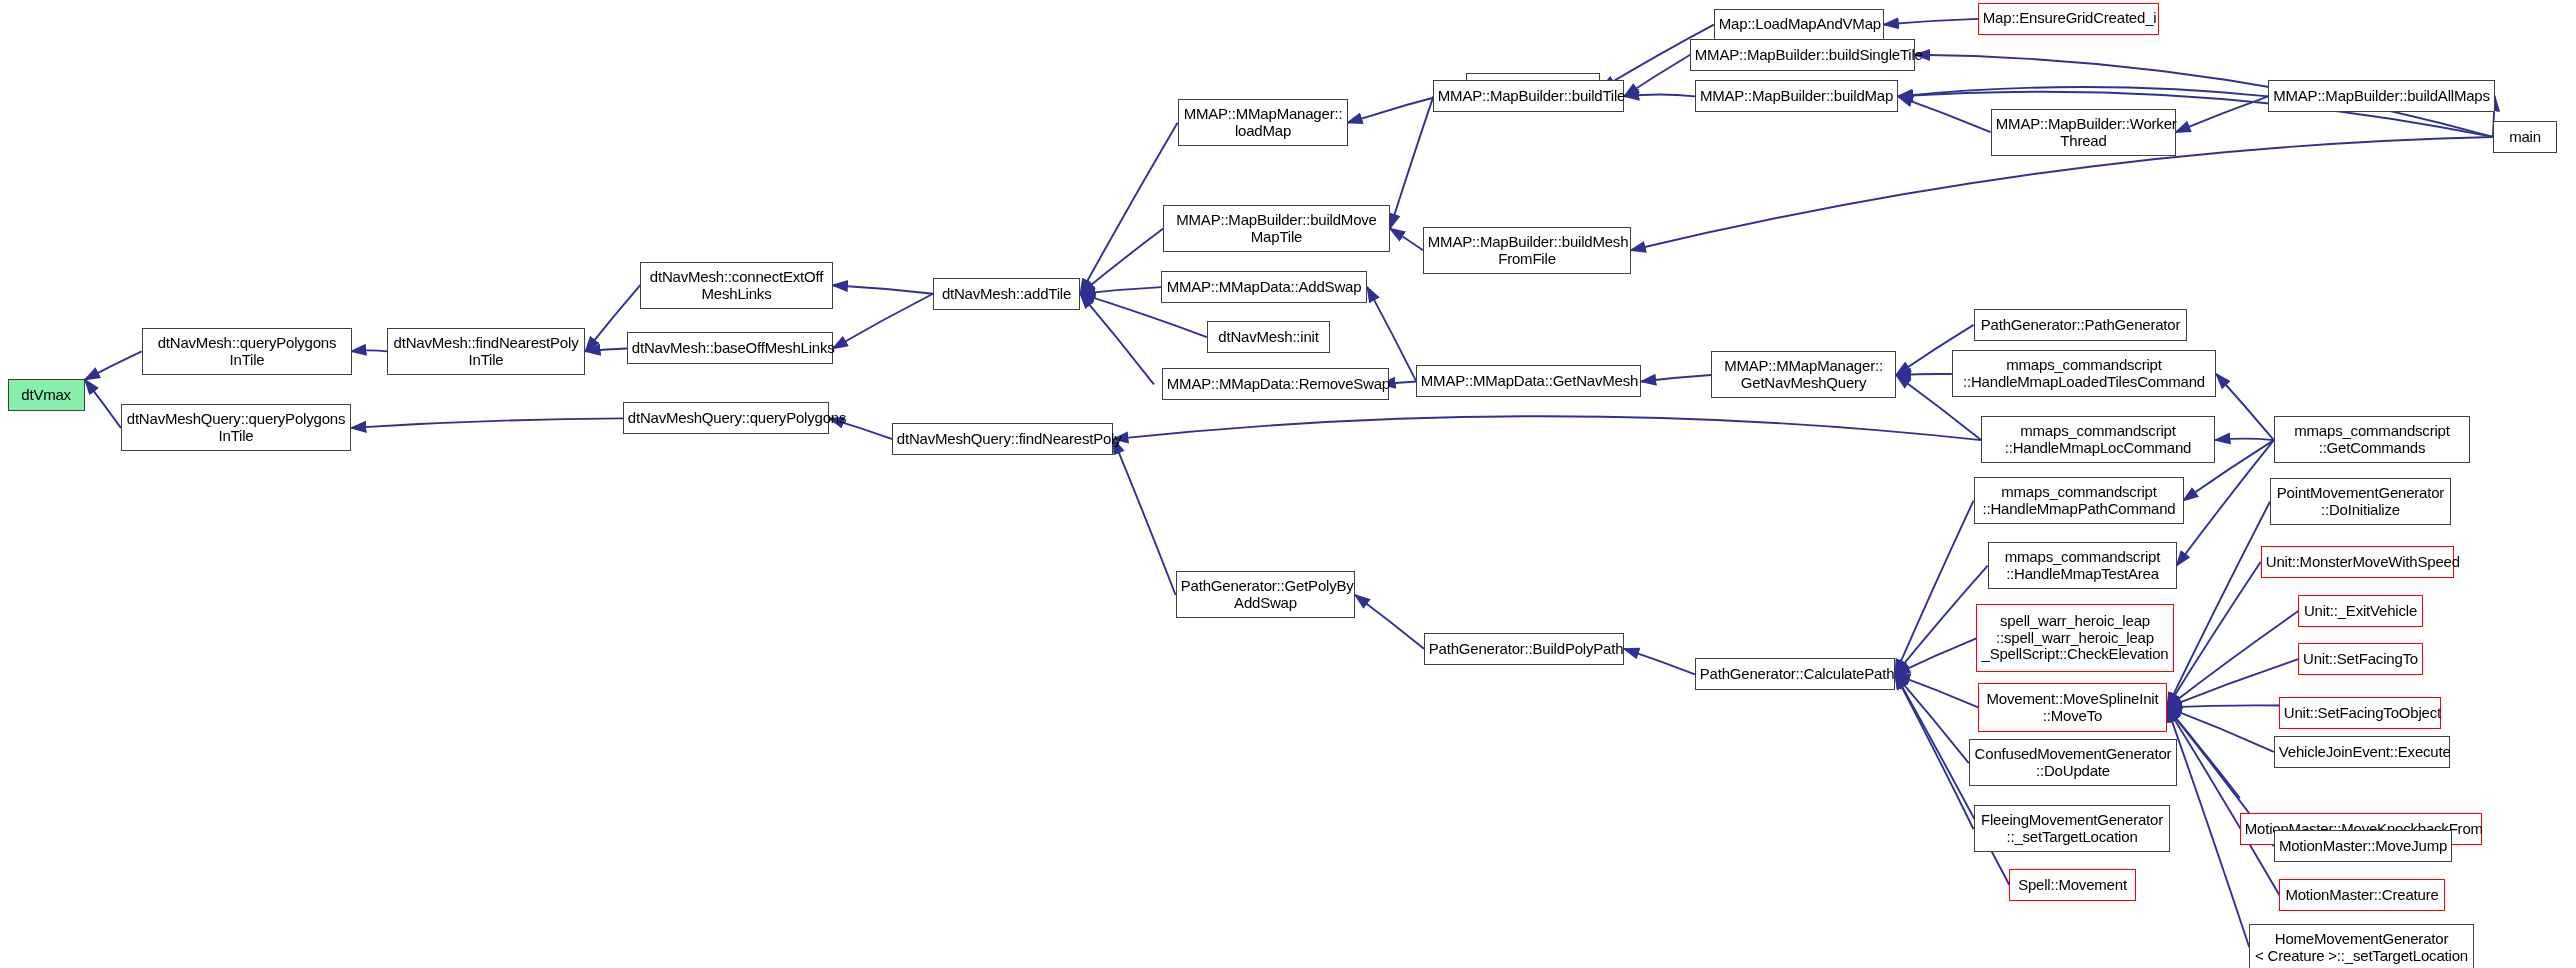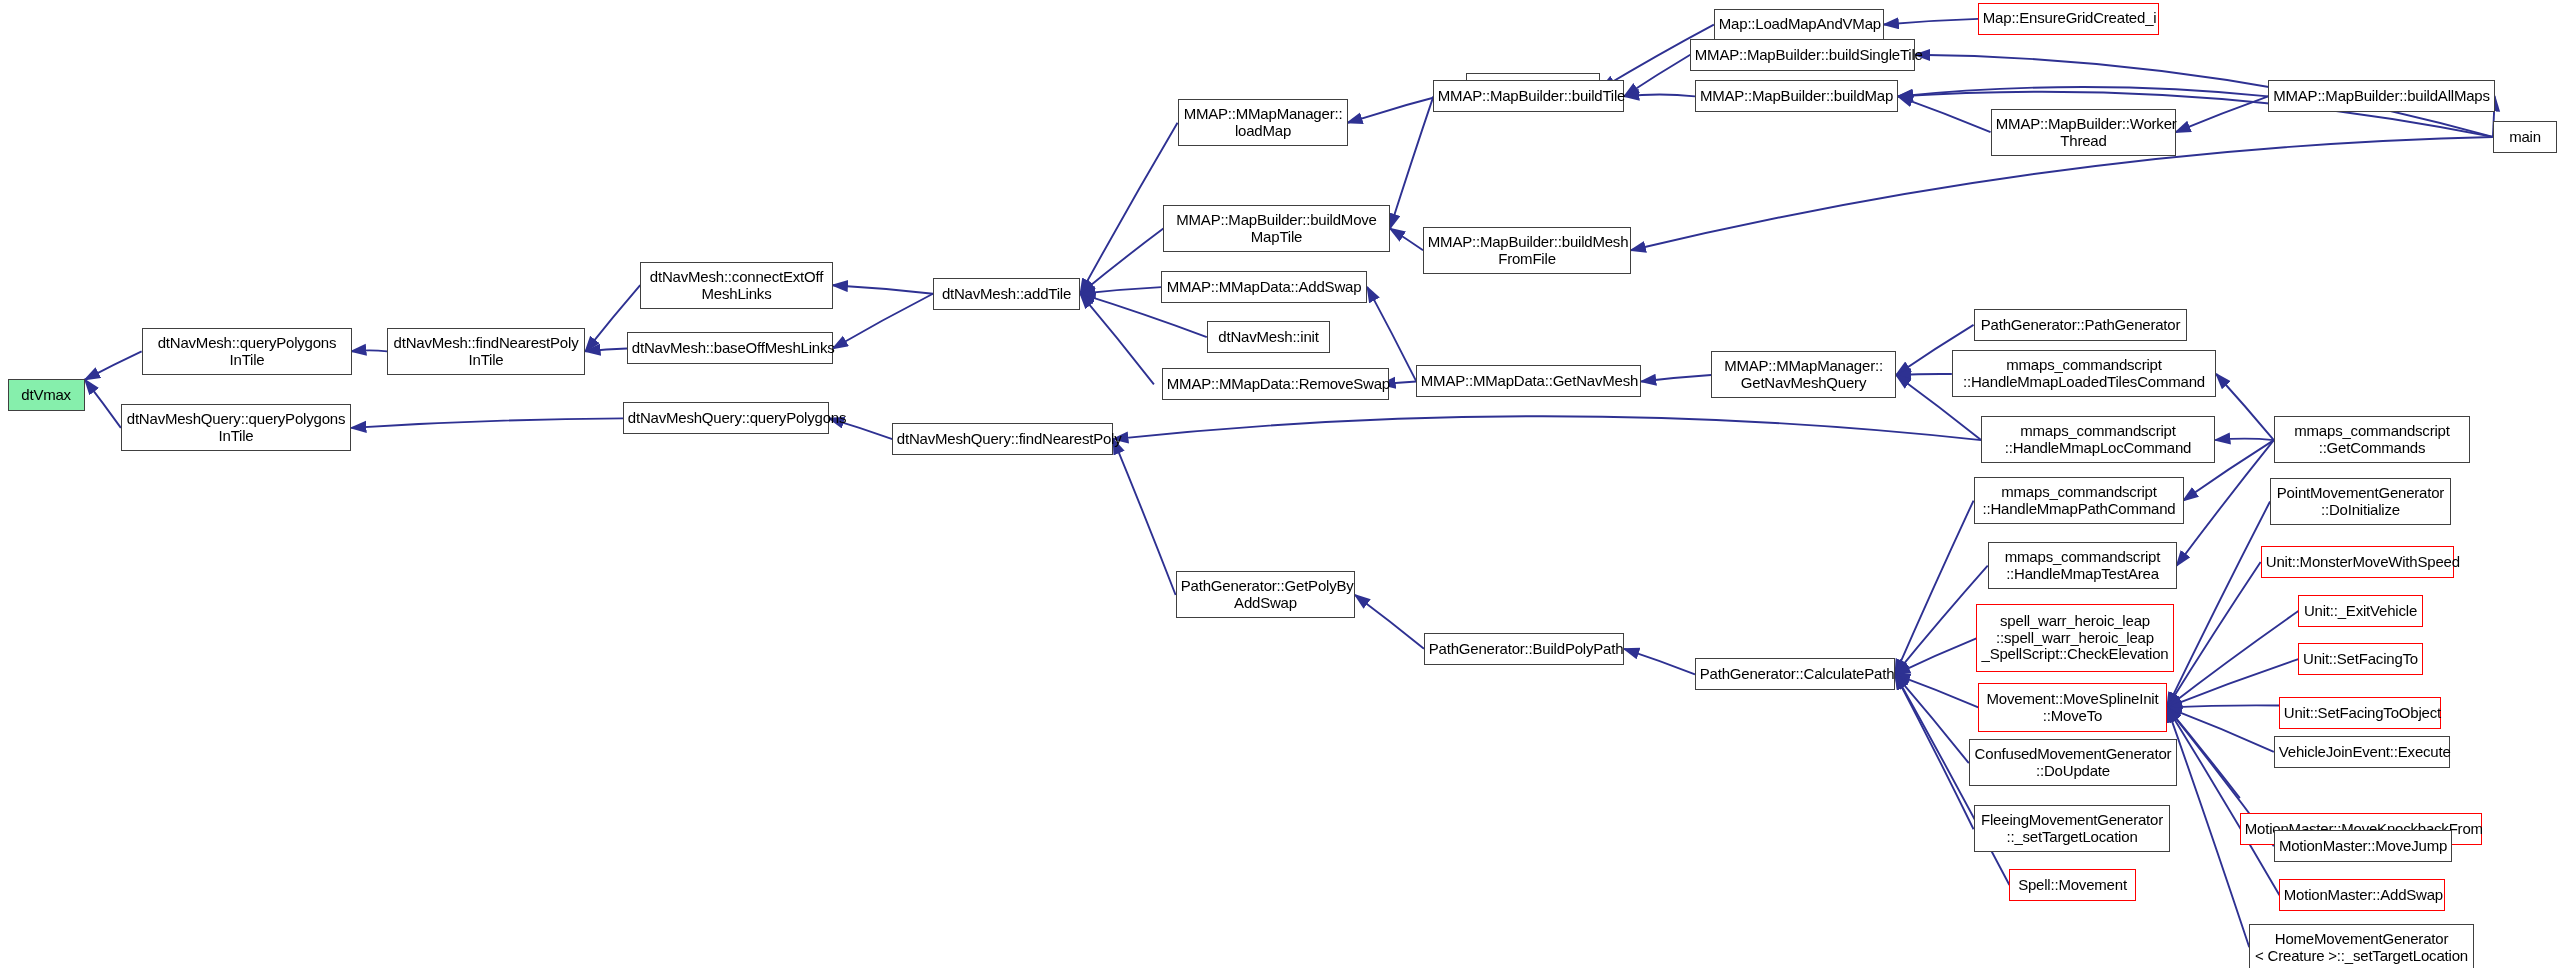--- a/index.html
+++ b/index.html
@@ -183,21 +183,21 @@
       <div class="node red" style="left: 2009px; top: 869px; width: 127px; height: 32px;"><span class="lbl">Spell::Movement</span></div>
       <div class="node" style="left: 2270px; top: 478px; width: 181px; height: 47px;"><span class="lbl">PointMovementGenerator
 ::DoInitialize</span></div>
       <div class="node red" style="left: 2261px; top: 546px; width: 193px; height: 32px;"><span class="lbl">Unit::MonsterMoveWithSpeed</span></div>
       <div class="node red" style="left: 2298px; top: 595px; width: 125px; height: 32px;"><span class="lbl">Unit::_ExitVehicle</span></div>
       <div class="node red" style="left: 2298px; top: 643px; width: 125px; height: 32px;"><span class="lbl">Unit::SetFacingTo</span></div>
       <div class="node red" style="left: 2279px; top: 689px; width: 162px; height: 32px; margin-top: 8px;"><span class="lbl">Unit::SetFacingToObject</span></div>
       <div class="node" style="left: 2274px; top: 736px; width: 176px; height: 32px;"><span class="lbl">VehicleJoinEvent::Execute</span></div>
       <div class="node red" style="left: 2240px; top: 782px; width: 242px; height: 32px; margin-top: 31px;"><span class="lbl">MotionMaster::MoveKnockbackFrom</span></div>
       <div class="node" style="left: 2274px; top: 830px; width: 178px; height: 32px;"><span class="lbl">MotionMaster::MoveJump</span></div>
-      <div class="node red" style="left: 2279px; top: 879px; width: 166px; height: 32px;"><span class="lbl">MotionMaster::AddSwap</span></div>
+      <div class="node red" style="left: 2279px; top: 879px; width: 166px; height: 32px;"><span class="lbl">MotionMaster::Creature</span></div>
       <div class="node" style="left: 2249px; top: 924px; width: 225px; height: 47px;"><span class="lbl">HomeMovementGenerator
 &lt; Creature &gt;::_setTargetLocation</span></div>
       <div class="node" style="left: 623px; top: 402px; width: 206px; height: 32px;"><span class="lbl">dtNavMeshQuery::queryPolygons</span></div>
       <div class="node" style="left: 892px; top: 423px; width: 221px; height: 32px;"><span class="lbl">dtNavMeshQuery::findNearestPoly</span></div>
       <div class="node" style="left: 1176px; top: 571px; width: 179px; height: 47px;"><span class="lbl">PathGenerator::GetPolyBy
 AddSwap</span></div>
       <div class="node" style="left: 1424px; top: 633px; width: 200px; height: 32px;"><span class="lbl">PathGenerator::BuildPolyPath</span></div>
       <div class="node" style="left: 1695px; top: 658px; width: 200px; height: 32px;"><span class="lbl">PathGenerator::CalculatePath</span></div>
     </div>
 </div>

